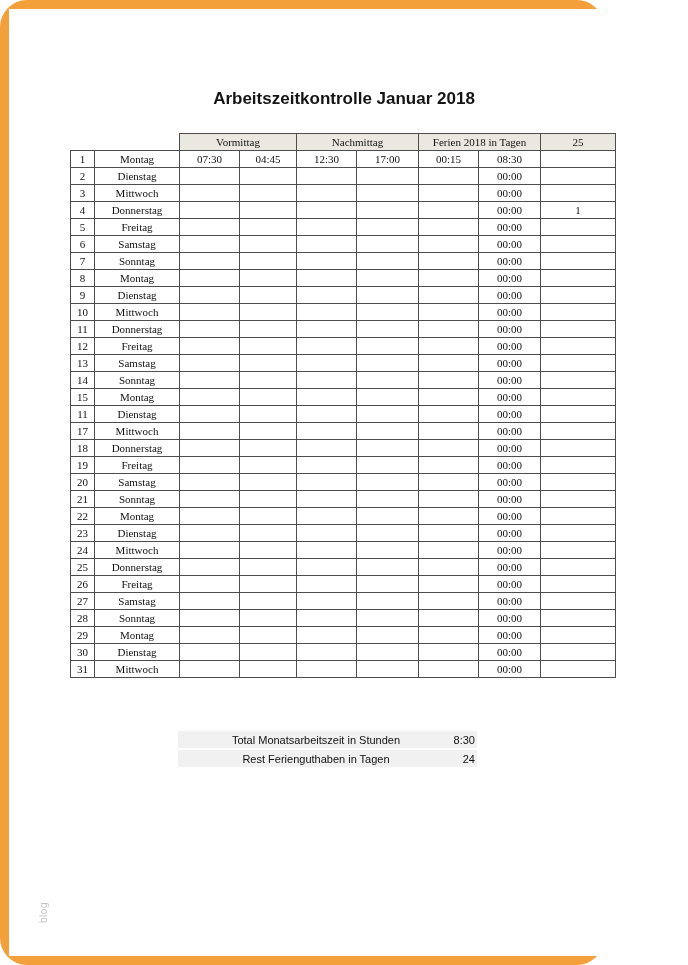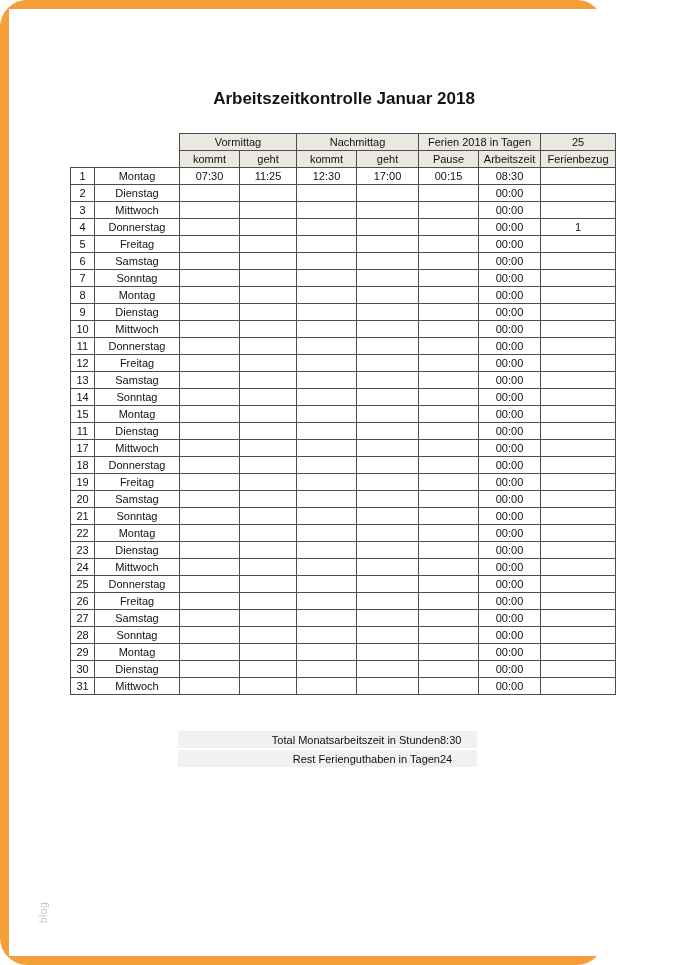--- a/index.html
+++ b/index.html
@@ -10,39 +10,39 @@
   .page  { position:relative; width:670px; height:947px; background:#ffffff; }
 
   .page-title {
     position:absolute; top:80px; left:0; width:100%;
     text-align:center; font-size:17px; font-weight:bold; color:#141414;
   }
 
   table.timesheet {
     position:absolute; top:124px; left:61px;
     border-collapse:collapse; table-layout:fixed; width:545px;
-    font-size:11px; color:#111;
+    font-size:11px; color:#111;font-family:Liberation Serif, serif;
   }
   table.timesheet th, table.timesheet td {
     border:1px solid #4d4d4d; height:17px; padding:0 3px;
     font-weight:normal; text-align:center; line-height:1.1;
     overflow:hidden; white-space:nowrap;
   }
   table.timesheet th { background:#eae8e0; }
   table.timesheet th.blank { border:none; background:transparent; }
   td.num { text-align:right; padding-right:4px; }
   td.day { text-align:left; padding-left:4px; }
 
   .summary { position:absolute; top:722px; left:169px; }
   .summary-row {
     display:flex; align-items:center; height:17px; margin-bottom:2px;
     background:#f1f1f1; width:299px; font-size:11px; color:#111;
   }
-  .s-label { width:262px; padding-left:14px; text-align:right; }
-  .s-value { width:37px; text-align:left; padding-right:14px; }
+  .s-label { width:262px; padding-left:14px; text-align:center; }
+  .s-value { width:37px; text-align:right; padding-right:2px; }
 
   .watermark {
     position:absolute; left:24px; top:898px;
     transform:rotate(-90deg); transform-origin:center;
     color:#c4c4c4; font-size:10px; letter-spacing:0.5px;
   }
 </style>
 </head>
 <body>
 
@@ -64,37 +64,27 @@
         <col style="width:75px">
       </colgroup>
       <thead>
         <tr>
           <th class="blank" colspan="2"></th>
           <th colspan="2">Vormittag</th>
           <th colspan="2">Nachmittag</th>
           <th colspan="2">Ferien 2018 in Tagen</th>
           <th>25</th>
         </tr>
-        <tr>
-          <th class="blank" colspan="2"></th>
-          <th>kommt</th>
-          <th>geht</th>
-          <th>kommt</th>
-          <th>geht</th>
-          <th>Pause</th>
-          <th>Arbeitszeit</th>
-          <th>Ferienbezug</th>
-        </tr>
       </thead>
       <tbody>
           <tr>
             <td class="num">1</td>
             <td class="day">Montag</td>
             <td>07:30</td>
-            <td>11:25</td>
+            <td>04:45</td>
             <td>12:30</td>
             <td>17:00</td>
             <td>00:15</td>
             <td>08:30</td>
             <td></td>
           </tr>
           <tr>
             <td class="num">2</td>
             <td class="day">Dienstag</td>
             <td></td>

